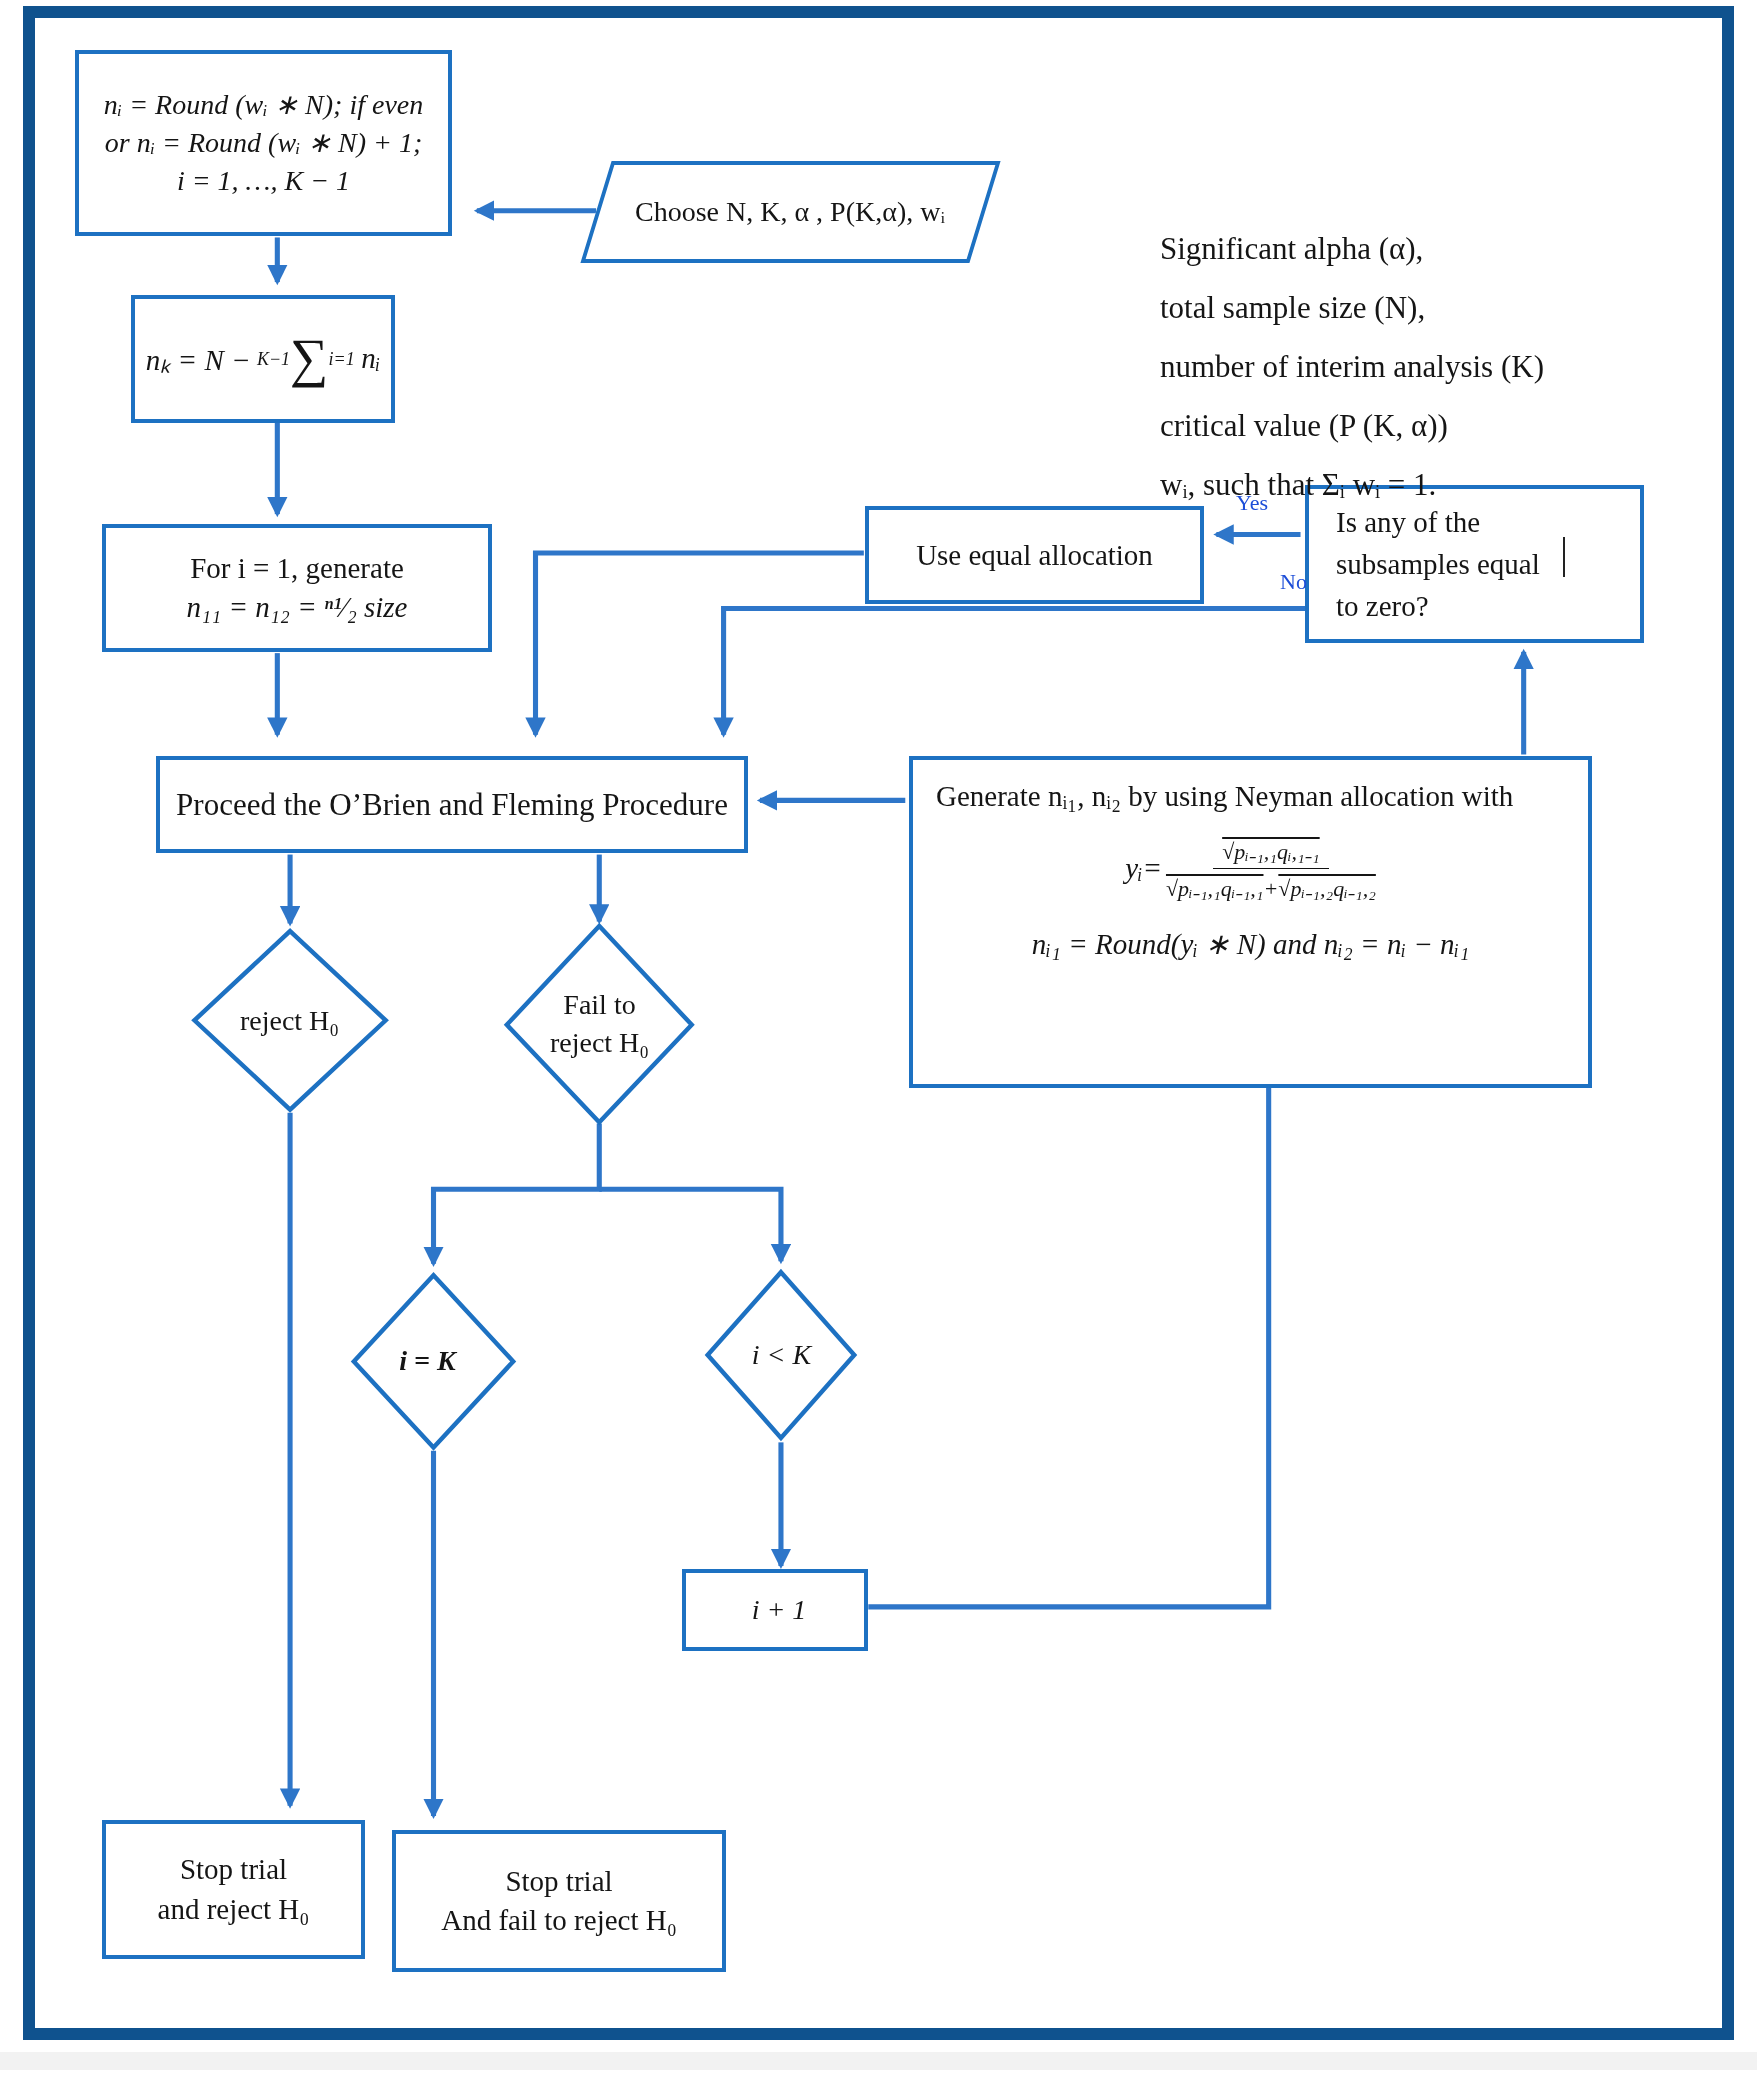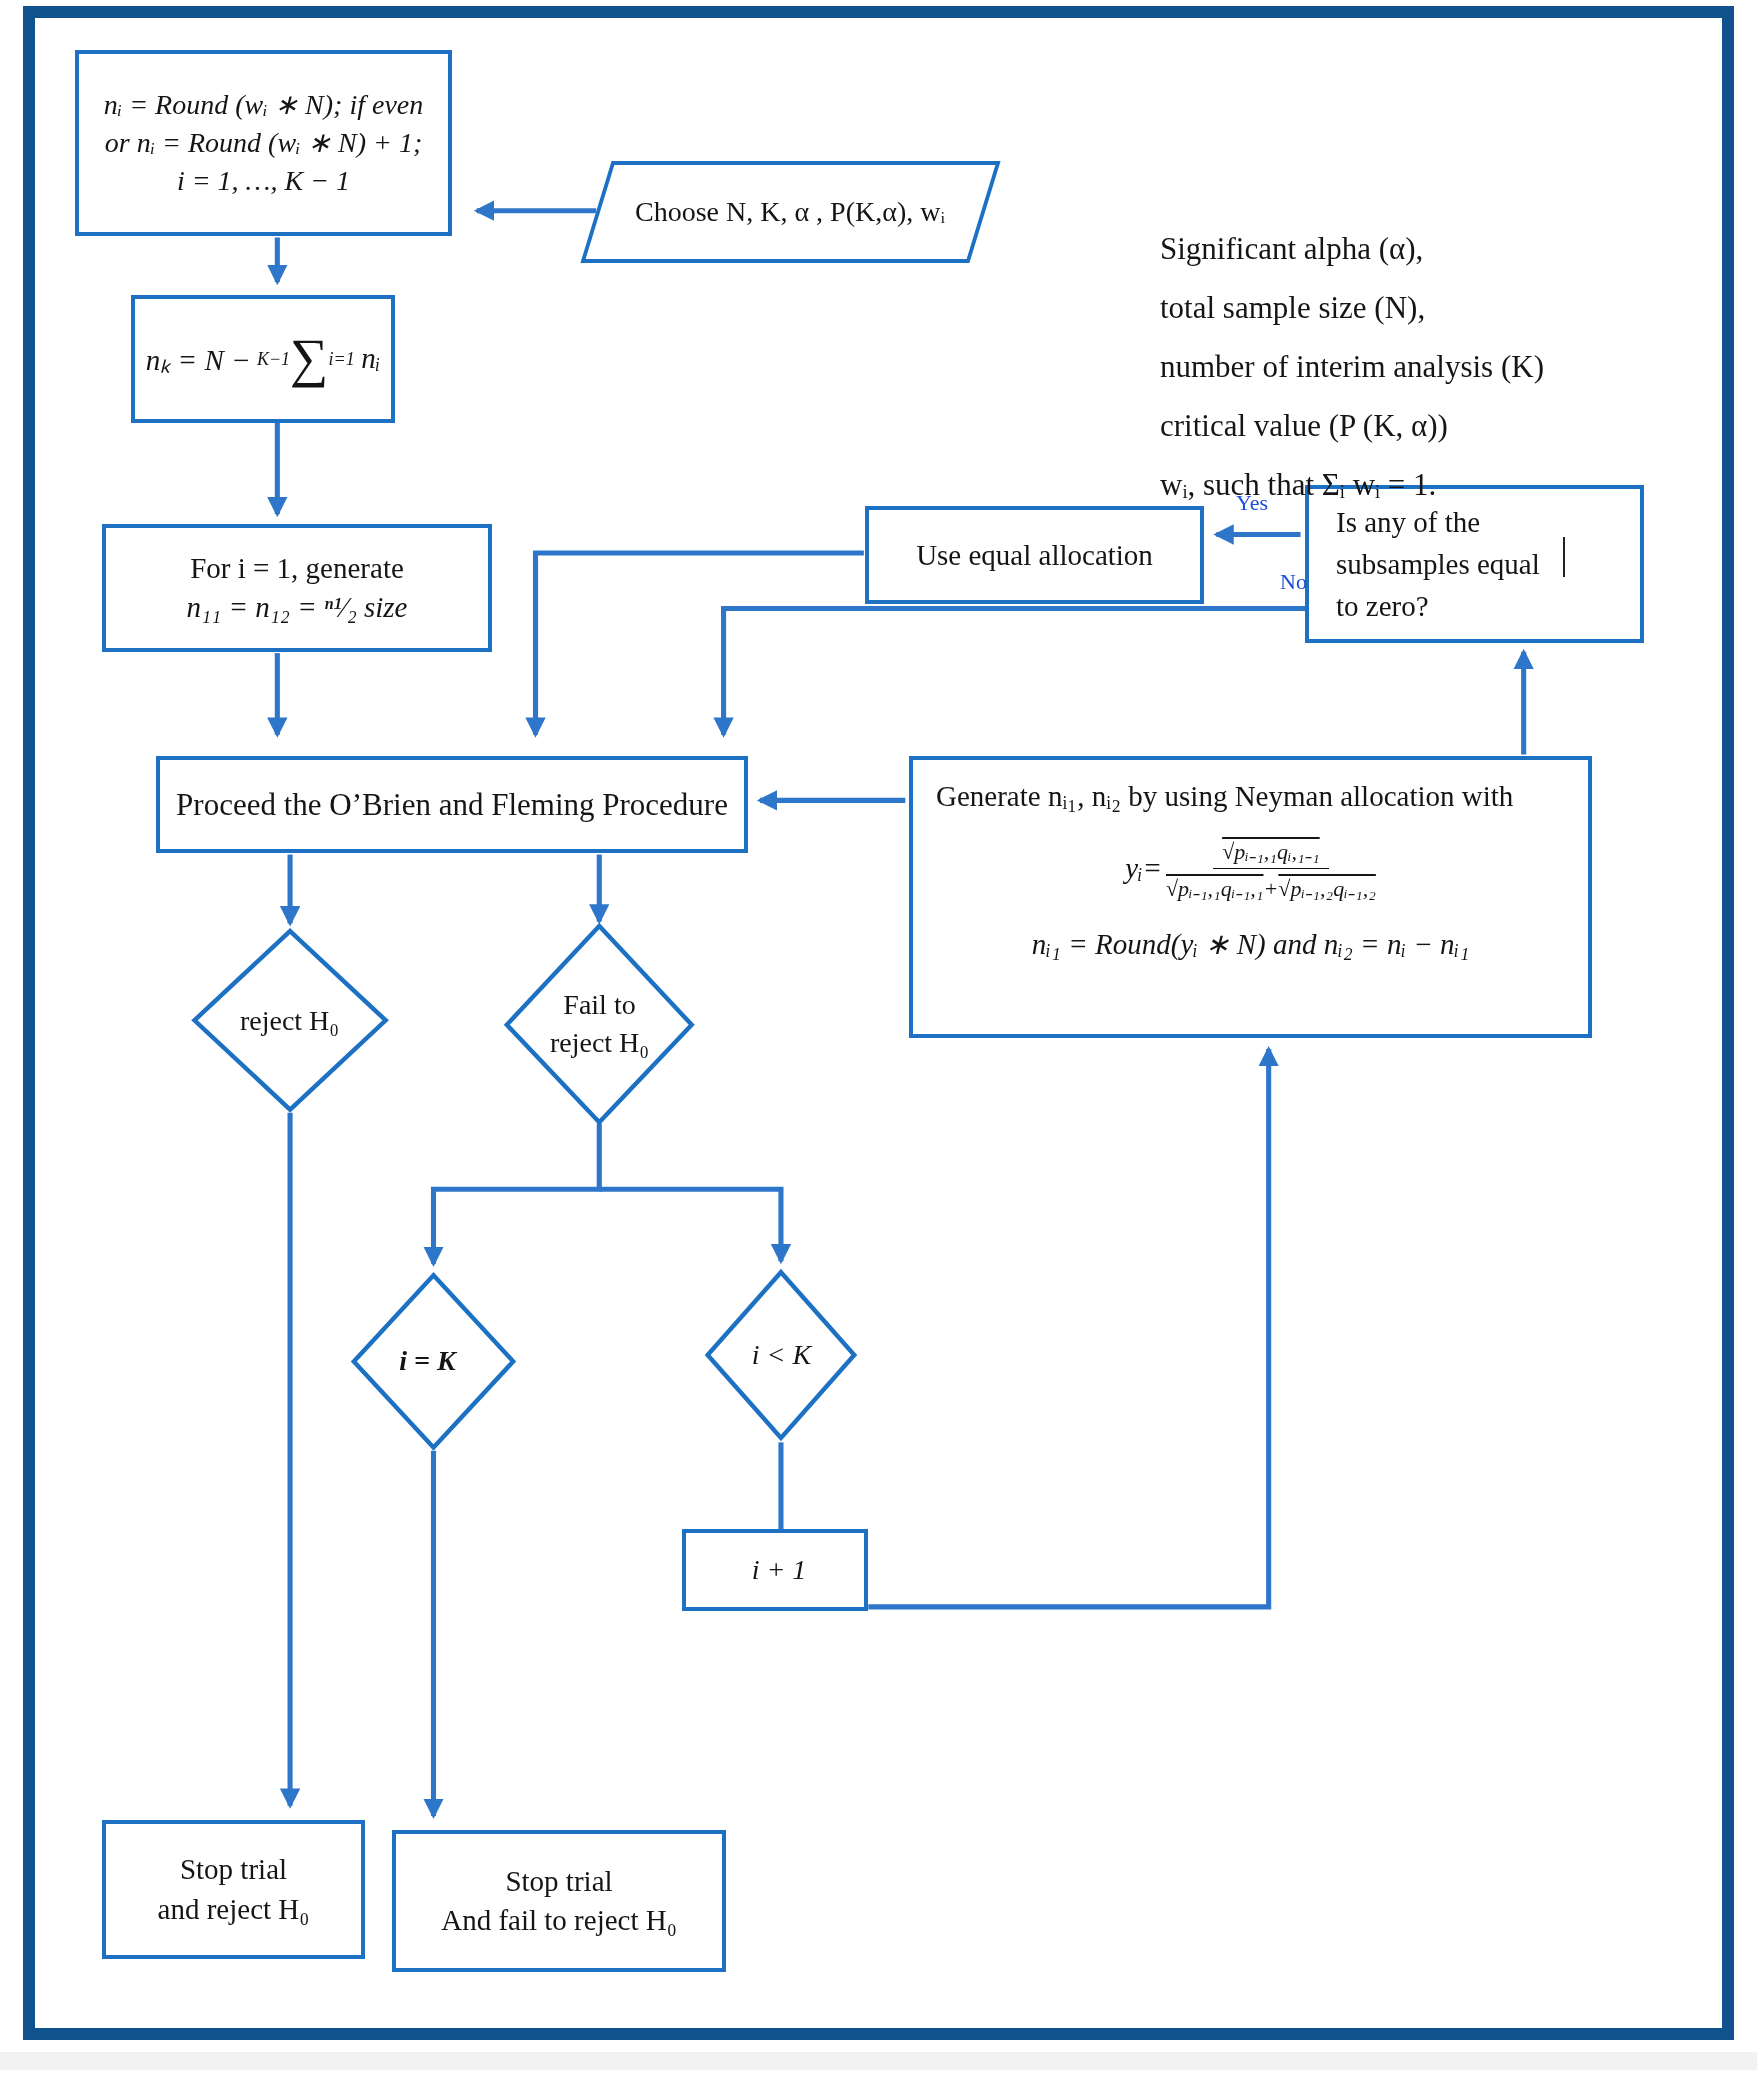--- a/index.html
+++ b/index.html
@@ -115,21 +115,21 @@
     <div class="ln" style="white-space:pre-line;line-height:1.45;">Is any of the
 subsamples equal
 to zero?</div>
   </div>
   <div class="cursorbar" style="left:1563px;top:537px;"></div>
 
   <div class="node" style="left:156px;top:756px;width:592px;height:97px;font-size:31px;">
     <div>Proceed the O’Brien and Fleming Procedure</div>
   </div>
 
-  <div class="node" style="left:909px;top:756px;width:683px;height:282px;font-size:29px;justify-content:flex-start;padding:20.4px 12.8px 12.8px 12.8px;">
+  <div class="node" style="left:909px;top:756px;width:683px;height:332px;font-size:29px;justify-content:flex-start;padding:20.4px 12.8px 12.8px 12.8px;">
     <div style="align-self:flex-start;padding-left:10.2px;">Generate nᵢ₁, nᵢ₂ by using Neyman allocation with</div>
     <div class="fracrow math" style="font-size:22px;">
       <span style="font-size:29px;">yᵢ=</span>
       <span class="frac">
         <span class="num"><span class="rad">√pᵢ₋₁,₁qᵢ,₁₋₁</span></span>
         <span class="den">
           <span class="rad">√pᵢ₋₁,₁qᵢ₋₁,₁</span><span>+</span><span class="rad">√pᵢ₋₁,₂qᵢ₋₁,₂</span>
         </span>
       </span>
     </div>
@@ -143,21 +143,21 @@
     <div class="ln">Fail to</div>
     <div class="ln">reject H₀</div>
   </div>
   <div class="label math" style="left:348px;top:1275px;width:159px;height:172px;font-size:28px;font-weight:bold;">
     <div>i = K</div>
   </div>
   <div class="label math" style="left:708px;top:1272px;width:147px;height:166px;font-size:28px;">
     <div>i &lt; K</div>
   </div>
 
-  <div class="node math" style="left:682px;top:1529px;width:186px;height:82px;font-size:28px;padding-left:8px;">
+  <div class="node math" style="left:682px;top:1569px;width:186px;height:82px;font-size:28px;padding-left:8px;">
     <div>i + 1</div>
   </div>
 
   <div class="node" style="left:102px;top:1820px;width:263px;height:139px;font-size:29px;">
     <div class="ln">Stop trial</div>
     <div class="ln">and reject H₀</div>
   </div>
   <div class="node" style="left:392px;top:1830px;width:334px;height:142px;font-size:29px;">
     <div class="ln">Stop trial</div>
     <div class="ln">And fail to reject H₀</div>

